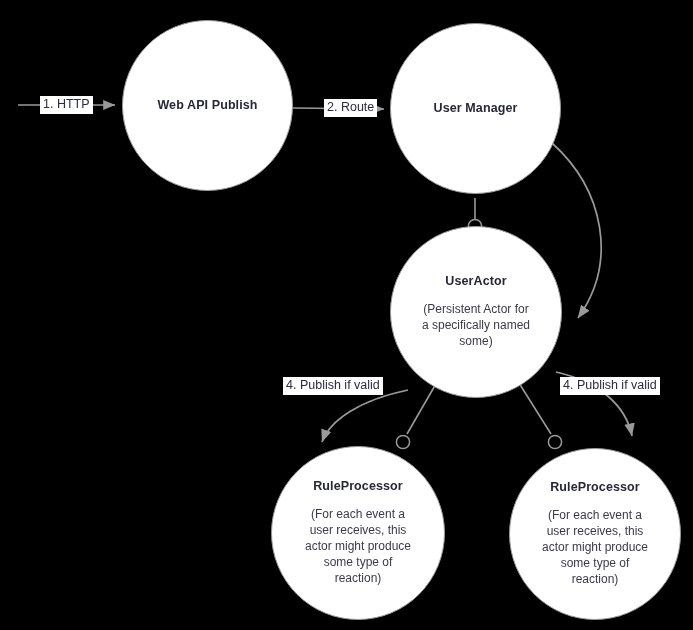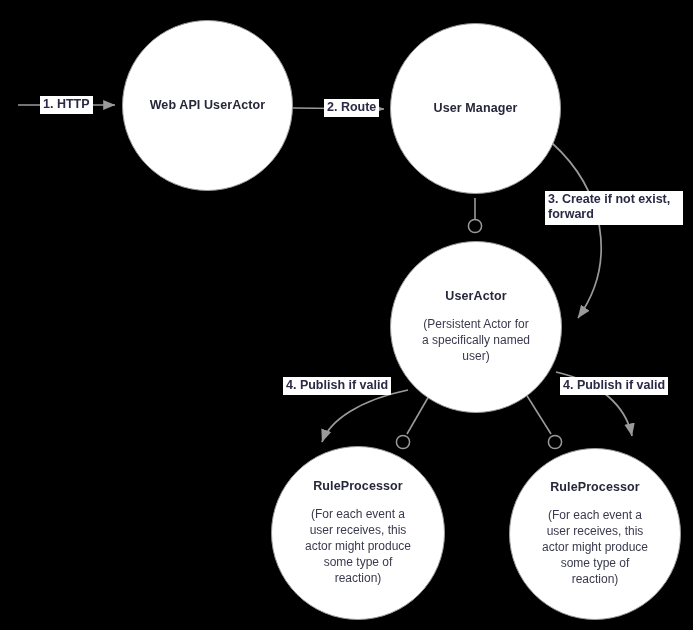--- a/index.html
+++ b/index.html
@@ -50,25 +50,25 @@
     line-height: 1.33;
     margin-top: 13px;
     padding: 0 14px;
     white-space: pre-line;
   }
   .edge-label {
     position: absolute;
     background: #ffffff;
     color: #2a2a46;
     font-size: 12.5px;
-    font-weight: bold;
+    font-weight: normal;
     line-height: 1.22;
     padding: 1px 3px 2px 3px;
     white-space: pre-line;
-    text-align: left;
+    text-align: right;
     box-sizing: border-box;
   }
 </style>
 </head>
 <body>
 
 <div id="diagram-root">
 
   <svg id="diagram-svg" viewBox="0 0 693 630" xmlns="http://www.w3.org/2000/svg">
     <defs>
@@ -107,32 +107,32 @@
       <circle cx="403" cy="442" r="6.6" fill="none" stroke="#9a9a9a" stroke-width="1.5"></circle>
     </g>
 
     <g>
       <line x1="519" y1="383" x2="551" y2="434" stroke="#9a9a9a" stroke-width="1.6"></line>
       <circle cx="555" cy="442" r="6.6" fill="none" stroke="#9a9a9a" stroke-width="1.5"></circle>
     </g>
   </svg>
 
   <div class="node" style="left:122px; top:20px; width:171px; height:171px;">
-    <div class="node-title">Web API UserActor</div>
+    <div class="node-title">Web API Publish</div>
   </div>
 
   <div class="node" style="left:390px; top:23px; width:171px; height:171px;gap:12px;">
     <div class="node-title">User Manager</div>
   </div>
 
-  <div class="node" style="left:390px; top:241px; width:172px; height:172px;">
+  <div class="node" style="left:390px; top:226px; width:172px; height:172px;">
     <div class="node-title">UserActor</div>
     <div class="node-desc">(Persistent Actor for
 a specifically named
-user)</div>
+some)</div>
   </div>
 
   <div class="node" style="left:271px; top:446px; width:174px; height:174px;">
     <div class="node-title">RuleProcessor</div>
     <div class="node-desc">(For each event a
 user receives, this
 actor might produce
 some type of
 reaction)</div>
   </div>
@@ -143,20 +143,18 @@
 user receives, this
 actor might produce
 some type of
 reaction)</div>
   </div>
 
   <div class="edge-label" style="left:40px; top:96px;">1. HTTP</div>
 
   <div class="edge-label" style="left:324px; top:99px;">2. Route</div>
 
-  <div class="edge-label" style="left:545px; top:191px; width:138px;">3. Create if not exist,
-forward</div>
 
   <div class="edge-label" style="left:283px; top:377px;">4. Publish if valid</div>
 
   <div class="edge-label" style="left:560px; top:377px;">4. Publish if valid</div>
 
 </div>
 
 </body></html>

